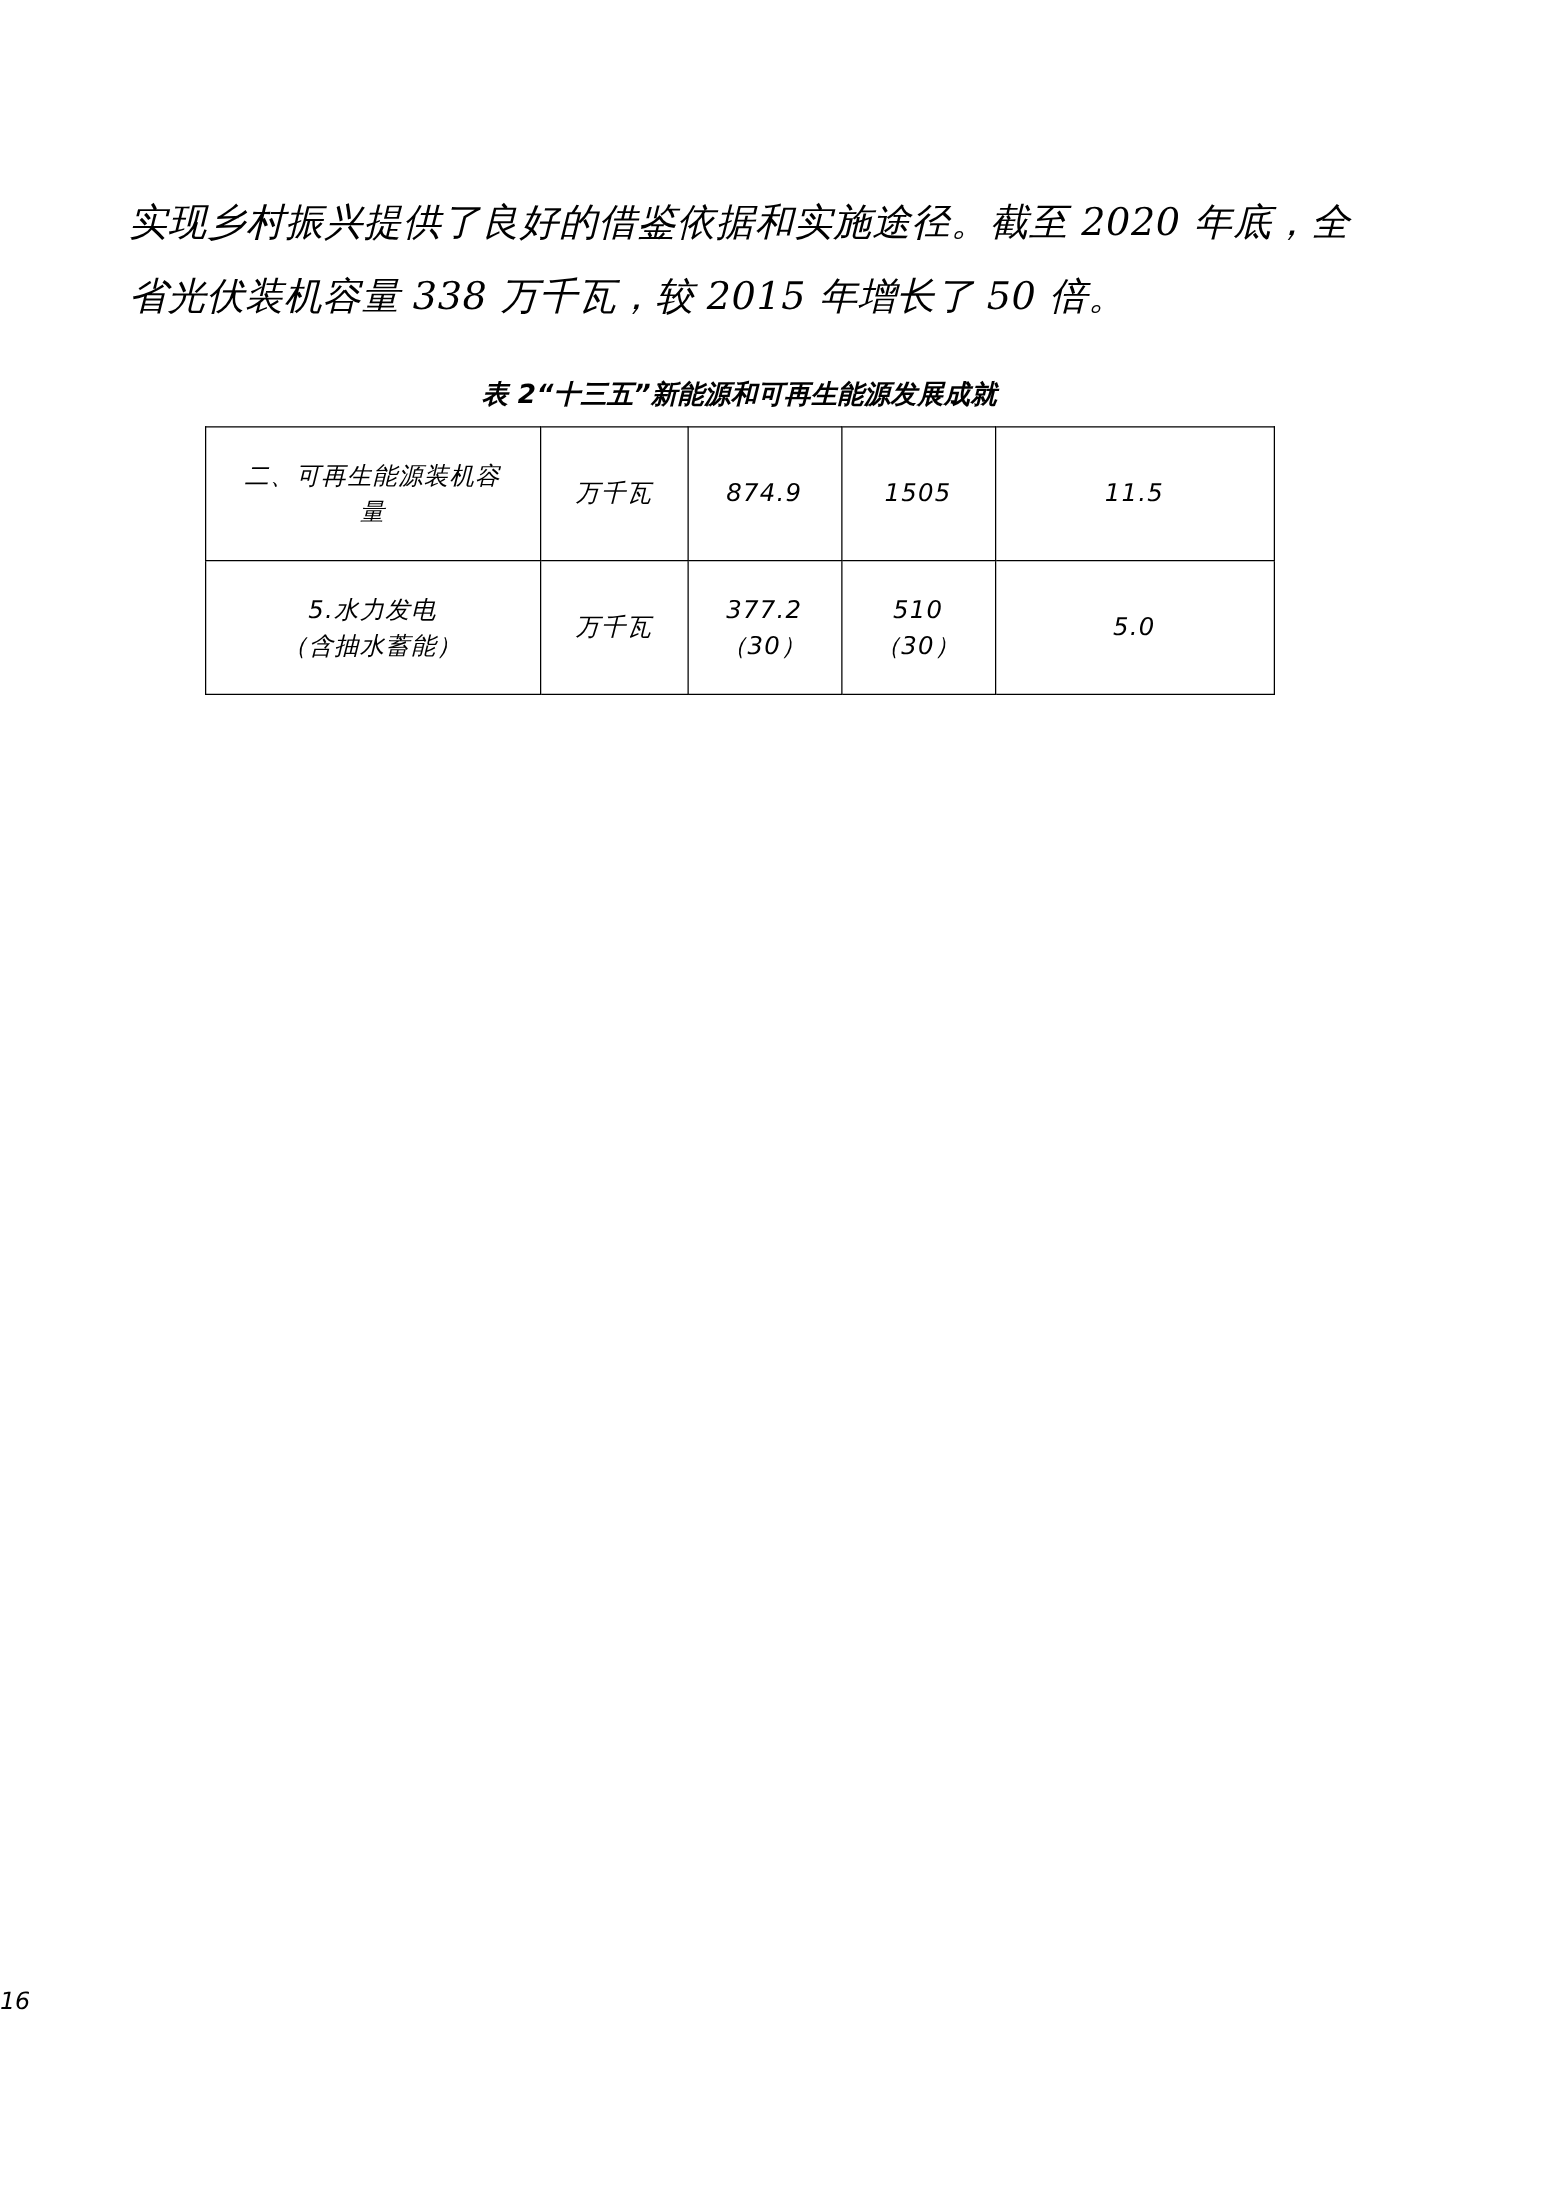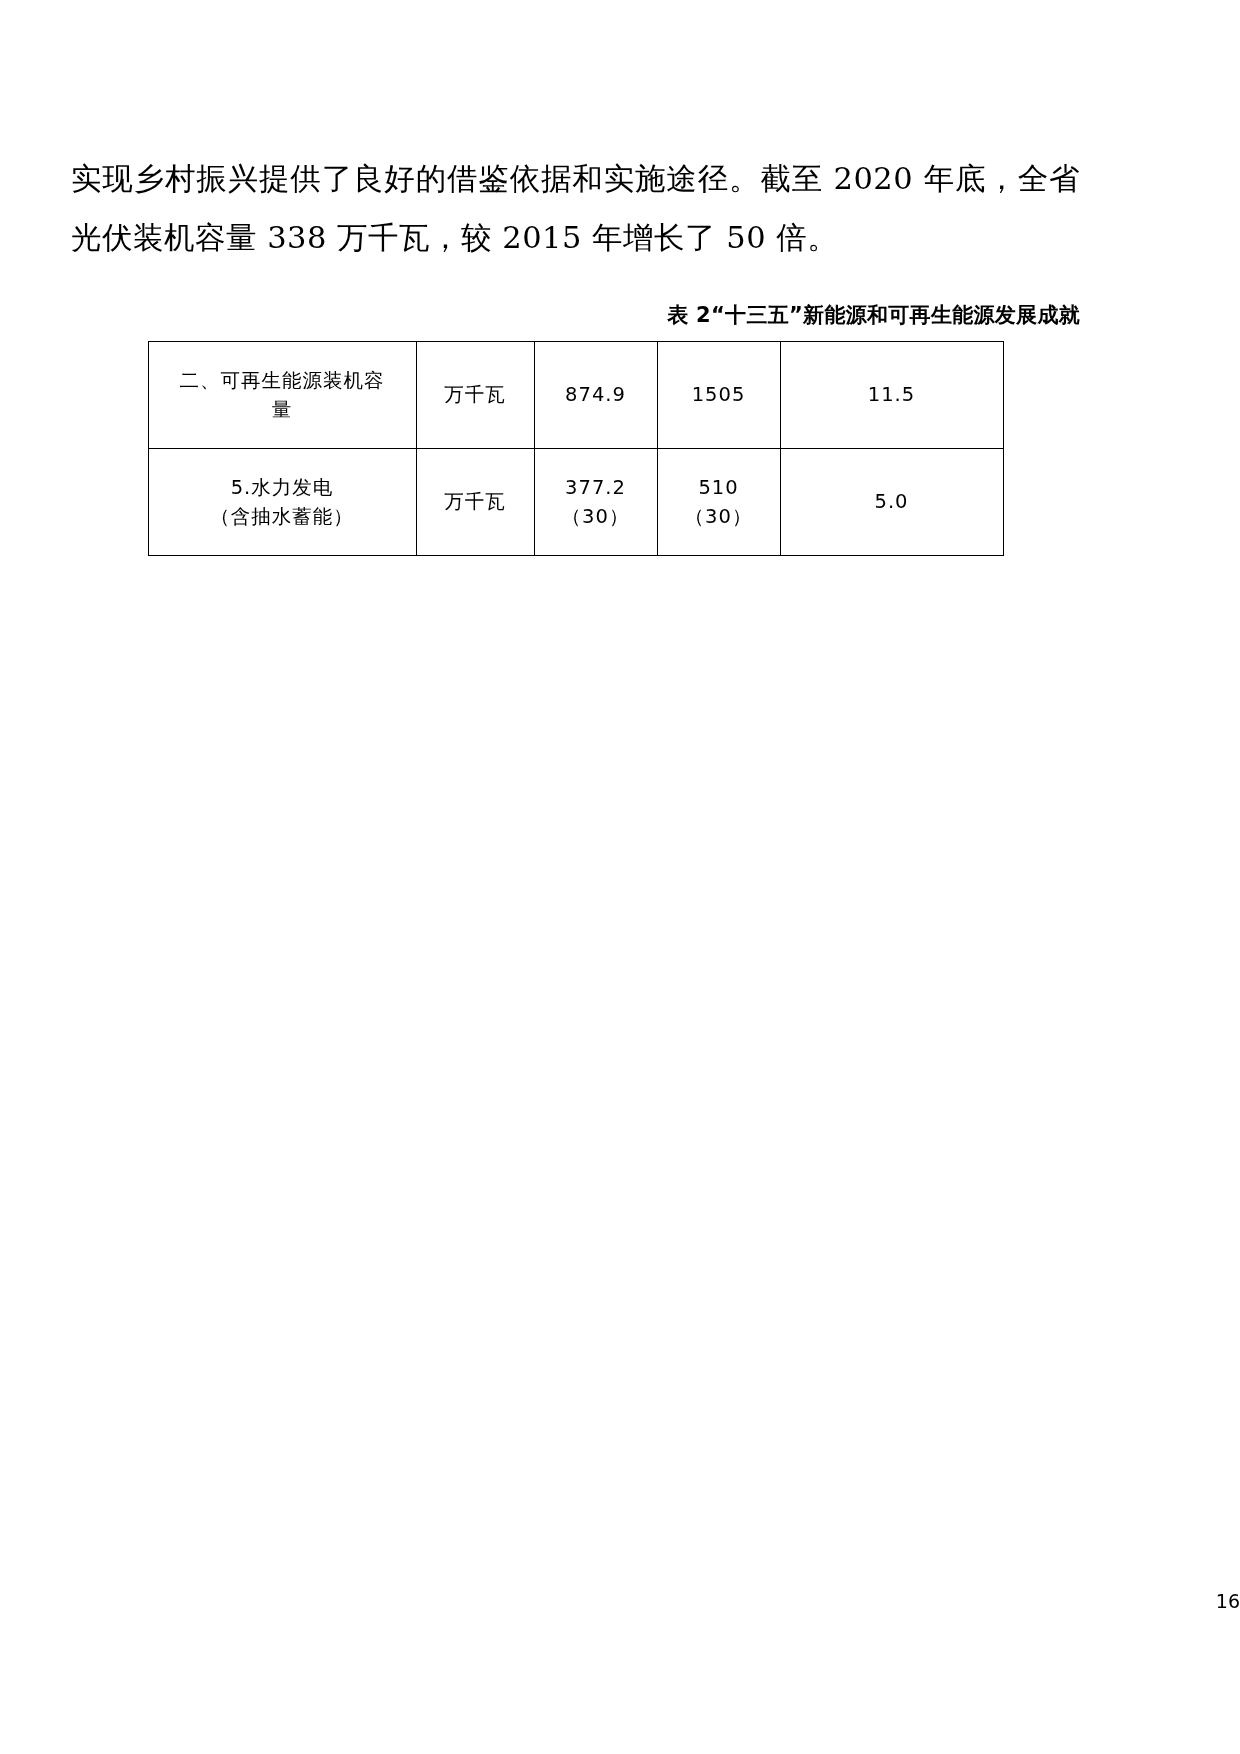--- a/index.html
+++ b/index.html
@@ -13,41 +13,42 @@
     font-family: "DejaVu Serif", "Liberation Serif", serif;
     color: #000000;
     position: relative;
     overflow: hidden;
   }
   .page {
     position: relative;
     width: 1240px;
     height: 1692px;
     box-sizing: border-box;
-    padding: 150px 160px 0 71px;
+    padding: 150px 160px 0 103px;
+    font-style: italic;
   }
   .body-text {
     font-size: 30.5px;
     line-height: 1.92;
     text-align: justify;
     text-justify: inter-ideograph;
     letter-spacing: 0.5px;
   }
   .para {
     margin: 0 0 2px 0;
     text-indent: 0;
   }
   .para.indent {
     text-indent: 62px;
   }
   .bold-lead {
     font-weight: bold;
   }
   .table-caption {
-    text-align: right;
+    text-align: center;
     font-family: "DejaVu Sans", "Liberation Sans", sans-serif;
     font-size: 21px;
     font-weight: bold;
     margin-top: 34px;
     margin-bottom: 12px;
     letter-spacing: 0.3px;
   }
   table.data-table {
     border-collapse: collapse;
     width: 790px;
@@ -72,21 +73,21 @@
 
   .row-head td { height: 78px; }
   .row-tall td { height: 98px; }
   .row-mid td  { height: 86px; }
 
   .page-number {
     position: absolute;
     bottom: 80px;
     left: 0;
     width: 100%;
-    text-align: right;
+    text-align: left;
     font-family: "DejaVu Sans", "Liberation Sans", sans-serif;
     font-size: 19px;
   }
   .sub2 { display: block; }
 </style>
 </head>
 <body>
 
 <div class="page">
 

